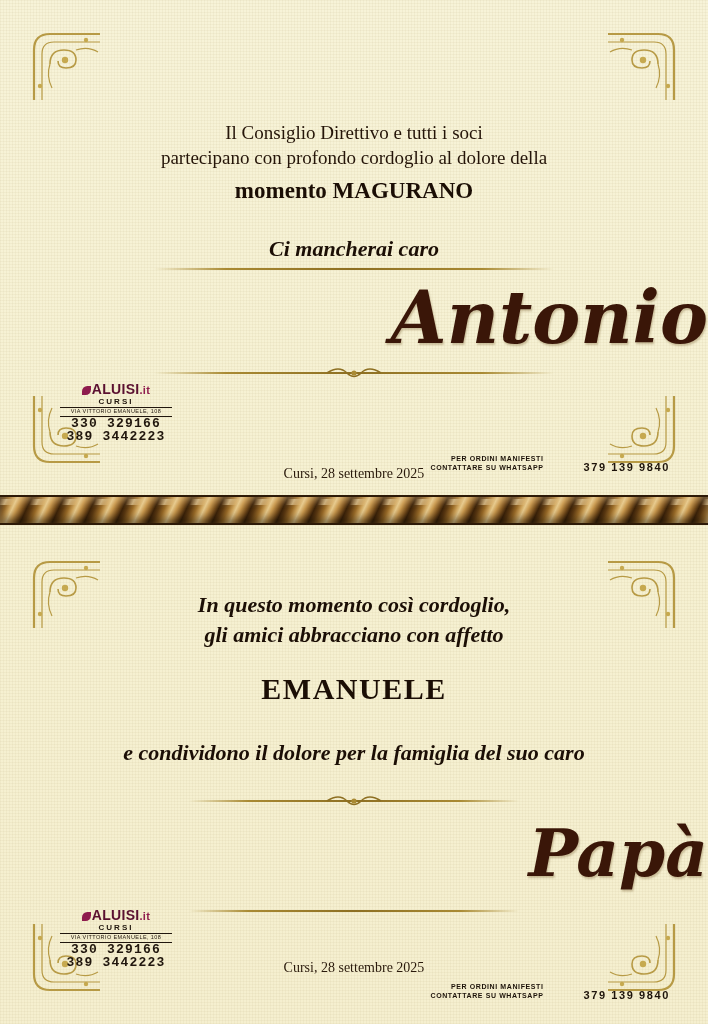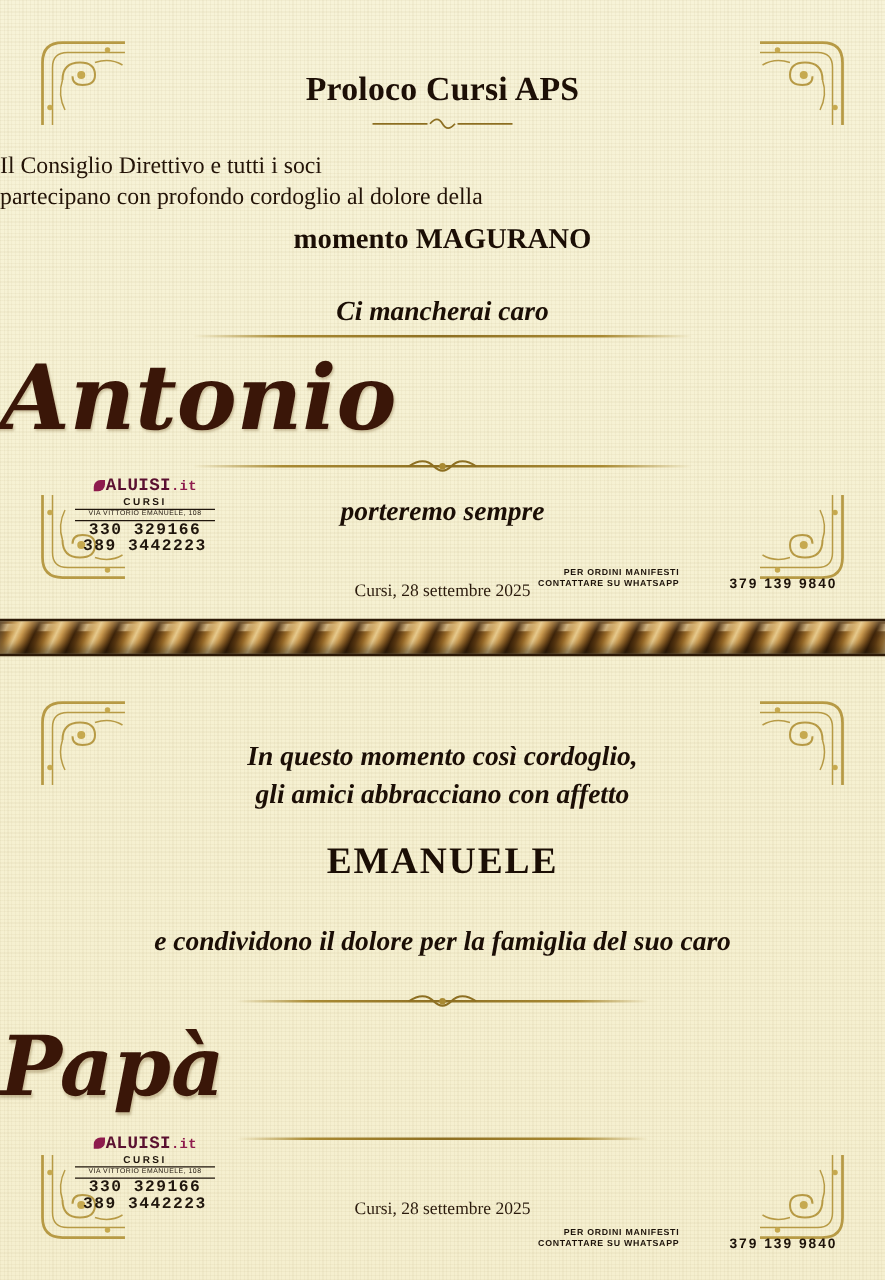--- a/index.html
+++ b/index.html
@@ -78,20 +78,21 @@
     letter-spacing: 0.2px;
     color: #1d0f06;
   }
   .flourish {
     display: block;
     margin: 4px auto 0 auto;
     width: 120px;
     height: 14px;
   }
   .line {
+    text-align: center;
     font-size: 19px;
     color: #241408;
     line-height: 1.32;
   }
   .line-strong {
     text-align: center;
     font-size: 23px;
     font-weight: bold;
     color: #1b0e05;
   }
@@ -106,21 +107,21 @@
   .small-caps-name {
     text-align: center;
     font-size: 30px;
     font-weight: bold;
     letter-spacing: 1.5px;
     color: #1b0e05;
   }
 
   
   .script-name {
-    text-align: left;
+    text-align: right;
     font-family: "DejaVu Serif", serif;
     font-size: 72px;
     font-weight: bold;
     font-style: italic;
     color: #3a1608;
     line-height: 1.0;
     text-shadow: 1px 2px 2px rgba(120,95,50,0.35);
   }
   .script-name.smaller { font-size: 66px; }
 
@@ -154,21 +155,21 @@
   }
 
   
   .logo {
     position: absolute;
     width: 112px;
     text-align: center;
     line-height: 1.05;
   }
   .logo .brand {
-    font-family: Liberation Mono, monospace;
+    font-family: Liberation Sans, sans-serif;
     font-size: 14px;
     font-weight: bold;
     color: #5a1030;
     letter-spacing: 0.3px;
     white-space: nowrap;
   }
   .logo .brand .petal {
     display: inline-block;
     width: 9px; height: 9px;
     margin-right: 1px;
@@ -296,27 +297,20 @@
           <path d="M20 34 Q16 46 22 58" stroke-width="1.2"></path>
         </g>
         <g fill="#c6a94f">
           <circle cx="35" cy="30" r="3.2"></circle>
           <circle cx="56" cy="10" r="2.2"></circle>
           <circle cx="10" cy="56" r="2.2"></circle>
         </g>
       </svg>
     </div>
 
-    <div style="position:absolute; left:0; top:56px; width:708px;">
-      <div class="org-title">Proloco Cursi APS</div>
-      <svg class="flourish" viewBox="0 0 120 14" aria-hidden="true">
-        <path d="M4 8 L48 8 M72 8 L116 8" stroke="#8d6f22" stroke-width="1.4" fill="none"></path>
-        <path d="M50 8 Q56 1 60 8 Q64 15 70 8" stroke="#8d6f22" stroke-width="1.4" fill="none"></path>
-      </svg>
-    </div>
 
     <div style="position:absolute; left:0; top:120px; width:708px;">
       <div class="line">Il Consiglio Direttivo e tutti i soci</div>
       <div class="line">partecipano con profondo cordoglio al dolore della</div>
     </div>
 
     <div style="position:absolute; left:0; top:178px; width:708px;">
       <div class="line-strong">momento MAGURANO</div>
     </div>
 
@@ -334,21 +328,20 @@
 
     <div class="rule-wrap" style="position:absolute; left:0; top:372px; width:708px;">
       <div class="rule"></div>
       <svg class="knot" viewBox="0 0 58 16" aria-hidden="true">
         <path d="M2 8 Q14 0 22 8 Q29 15 36 8 Q44 0 56 8" stroke="#8d6f22" stroke-width="1.6" fill="none"></path>
         <circle cx="29" cy="8" r="2.6" fill="#a98a33"></circle>
       </svg>
     </div>
 
     <div style="position:absolute; left:0; top:394px; width:708px;">
-      <div class="line-italic-big">porteremo sempre</div>
     </div>
 
     <div style="position:absolute; left:0; top:466px; width:708px;">
       <div class="date">Cursi, 28 settembre 2025</div>
     </div>
 
     <div class="logo" style="left:60px; top:382px;">
       <div class="brand">
         <span class="petal"></span><span>ALUISI</span><span class="it">.it</span>
       </div>

